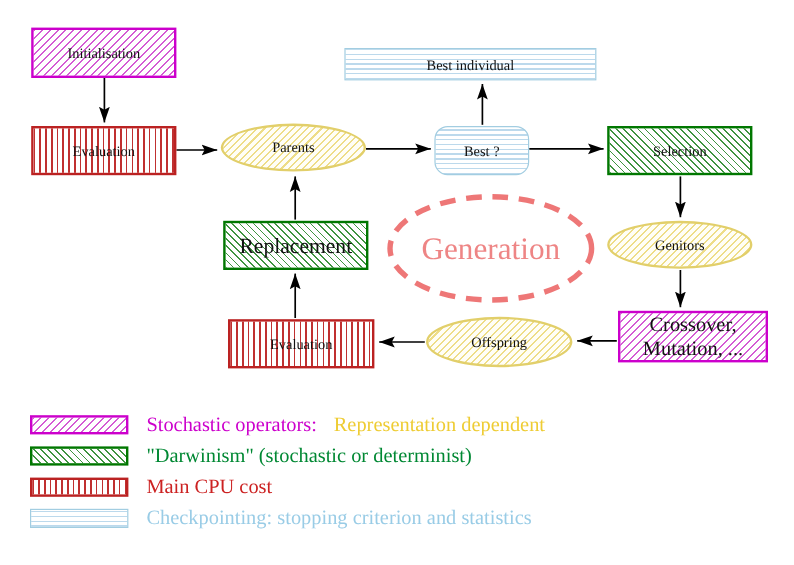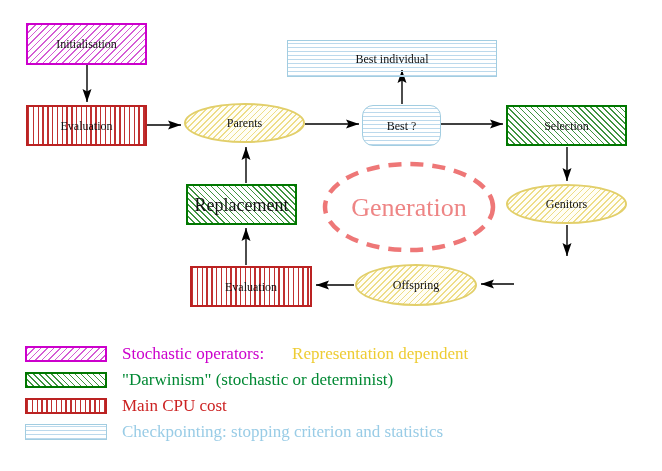--- a/index.html
+++ b/index.html
@@ -38,26 +38,26 @@
     border:1.5px solid #a2cde1;
     background:repeating-linear-gradient(0deg,#bcd9ec 0,#bcd9ec 1.2px,rgba(255,255,255,0) 1.2px,rgba(255,255,255,0) 4px);
   }
   .hatch-yellow{
     border:2px solid #e2cf6a;
     border-radius:50%;
     background:repeating-linear-gradient(135deg,#eedd88 0,#eedd88 1.2px,#fffef6 1.2px,#fffef6 4.2px);
   }
   
   #initialisation{left:26px;top:23px;width:121px;height:42px;}
-  #best-individual{left:287px;top:40px;width:210px;height:37px;}
+  #best-individual{left:287px;top:40px;width:210px;height:27px;}
   #evaluation-top{left:26px;top:105px;width:121px;height:41px;}
   #parents{left:184px;top:103px;width:121px;height:40px;}
   #stop{left:362px;top:105px;width:79px;height:41px;border-radius:11px;}
   #selection{left:506px;top:105px;width:121px;height:41px;}
-  #replacement{left:186px;top:184px;width:111px;height:41px;font-size:18px;}
+  #replacement{left:186px;top:184px;width:121px;height:41px;font-size:18px;}
   #genitors{left:506px;top:184px;width:121px;height:40px;}
   #crossover{left:515px;top:259px;width:125px;height:43px;font-size:17px;line-height:1.15;}
   #crossover .two-line{display:block;}
   #offspring{left:355px;top:264px;width:122px;height:42px;}
   #evaluation-bottom{left:190px;top:266px;width:122px;height:41px;}
   #generation-label{
     left:323px;top:163px;width:172px;height:89px;
     color:#ee8585;font-size:26px;
   }
   
@@ -71,21 +71,21 @@
     width:82px;height:16px;box-sizing:border-box;flex:0 0 auto;
   }
   .legend-row .ltext{
     margin-left:15px;font-size:17px;white-space:nowrap;
   }
   #legend-row-1{top:345px;}
   #legend-row-2{top:371px;}
   #legend-row-3{top:397px;}
   #legend-row-4{top:423px;}
   .c-magenta{color:#cc00cc;}
-  .c-gold{color:#eecc33;margin-left:28px;}
+  .c-gold{color:#eecc33;margin-left:14px;}
   .c-green{color:#008833;}
   .c-red{color:#cc2222;}
   .c-cyan{color:#99cce6;}
 </style>
 </head>
 <body>
 
 <div id="stage">
 
   <svg id="wires" viewBox="0 0 662 471" xmlns="http://www.w3.org/2000/svg">
@@ -121,20 +121,26 @@
   <div class="node stripe-cyan" id="stop">Best ?</div>
 
   <div class="node hatch-green" id="selection">Selection</div>
 
   <div class="node hatch-green" id="replacement">Replacement</div>
 
   <div class="node" id="generation-label">Generation</div>
 
   <div class="node hatch-yellow" id="genitors">Genitors</div>
 
+  <div class="node hatch-magenta" id="crossover">
+    <span>
+      <span class="two-line">Crossover,</span>
+      <span class="two-line">Mutation, ...</span>
+    </span>
+  </div>
 
   <div class="node hatch-yellow" id="offspring">Offspring</div>
 
   <div class="node stripe-red" id="evaluation-bottom">Evaluation</div>
 
   <div class="legend-row" id="legend-row-1">
     <span class="swatch hatch-magenta"></span>
     <span class="ltext">
       <span class="c-magenta">Stochastic operators:</span><span class="c-gold">Representation dependent</span>
     </span>

